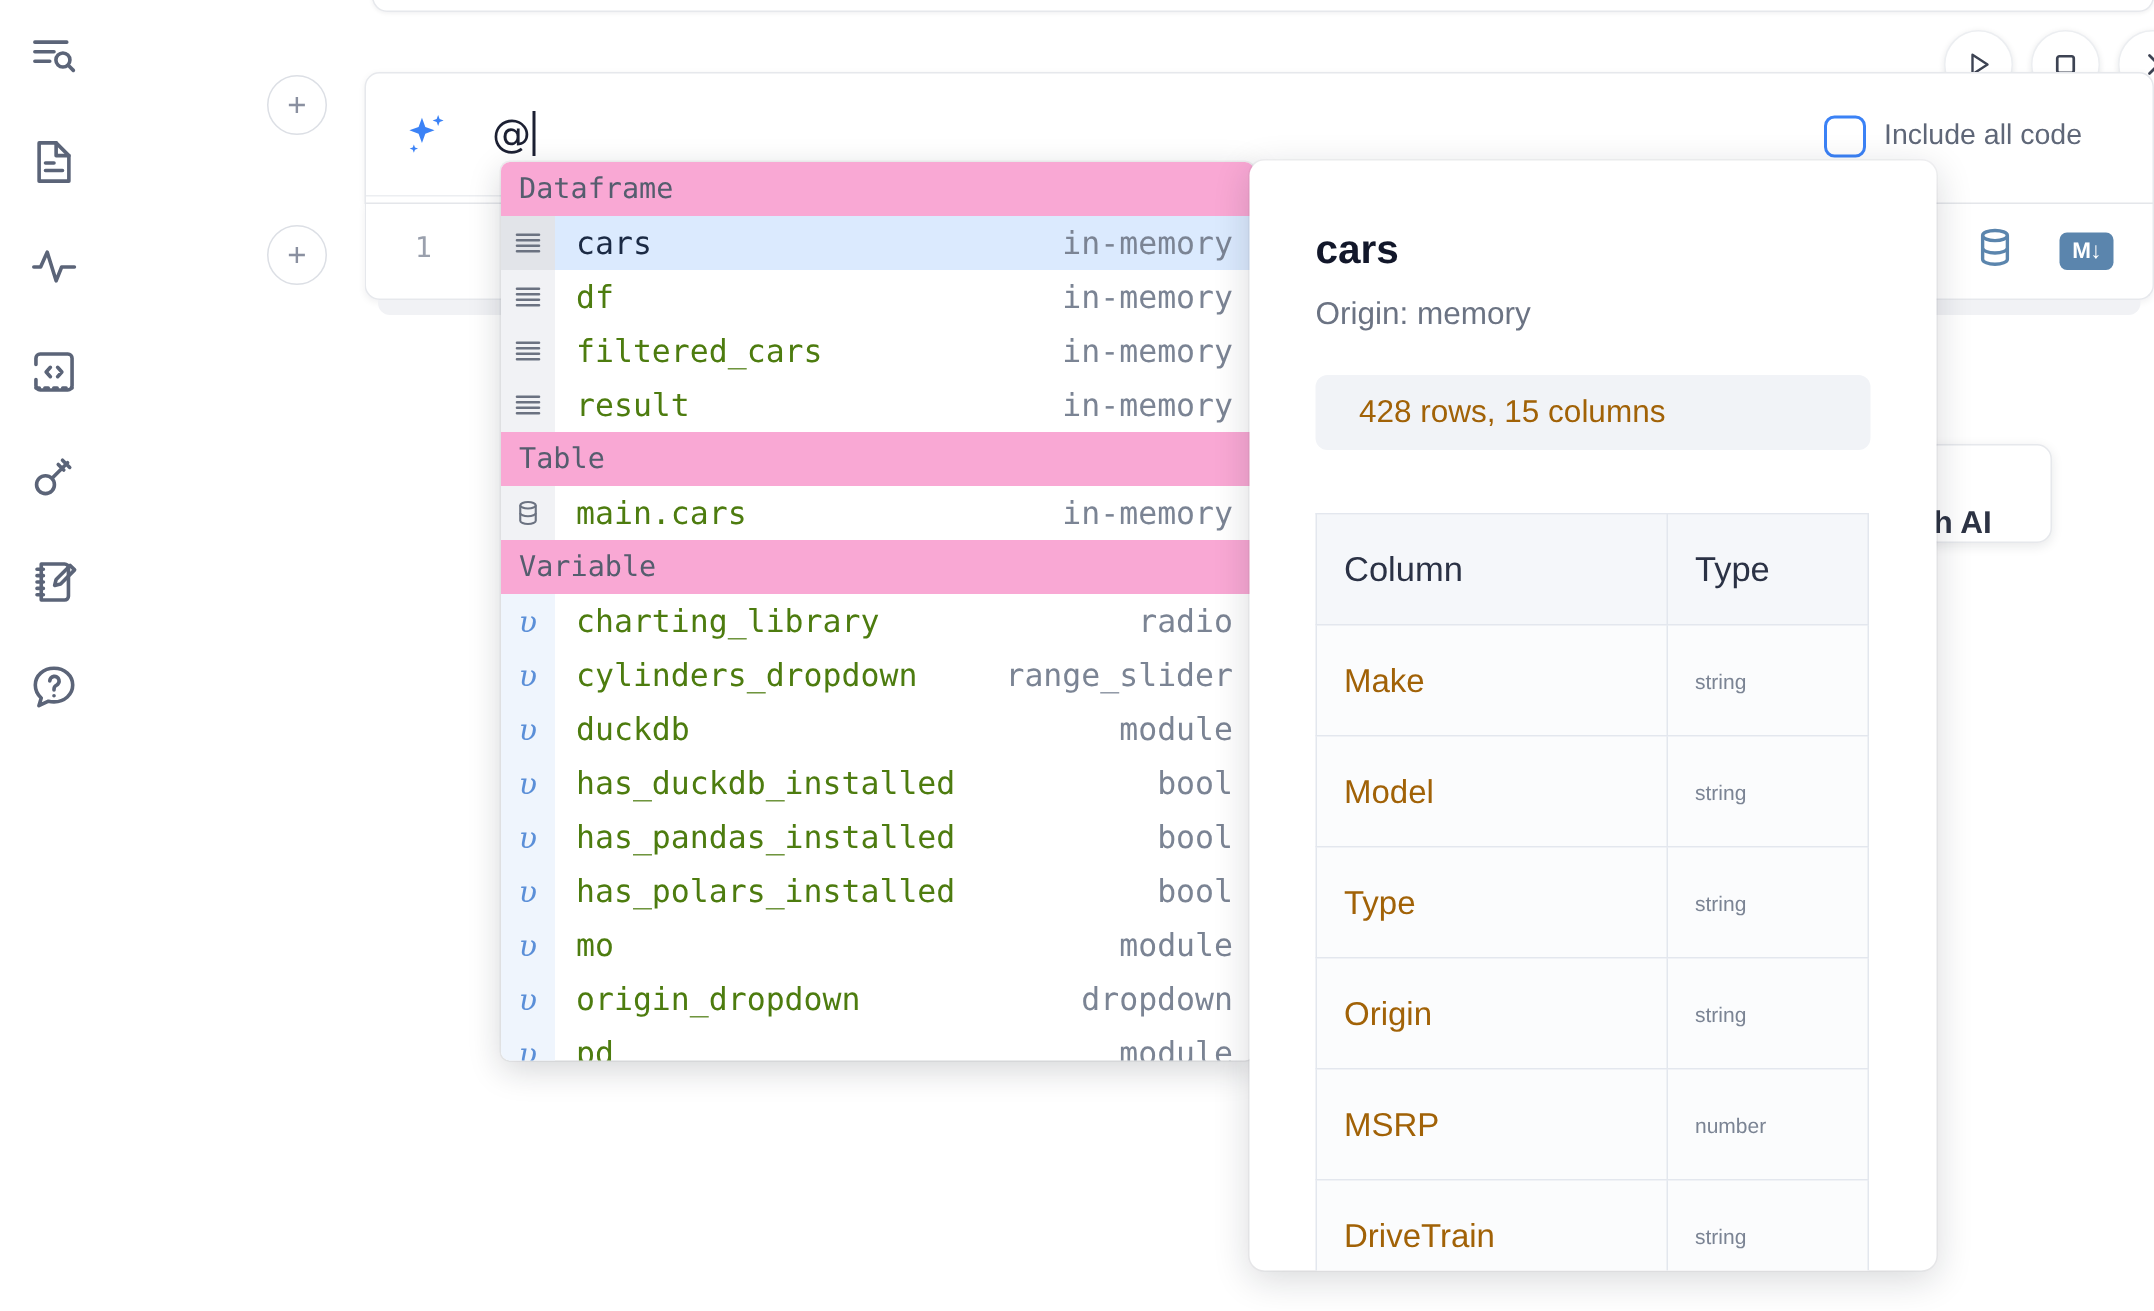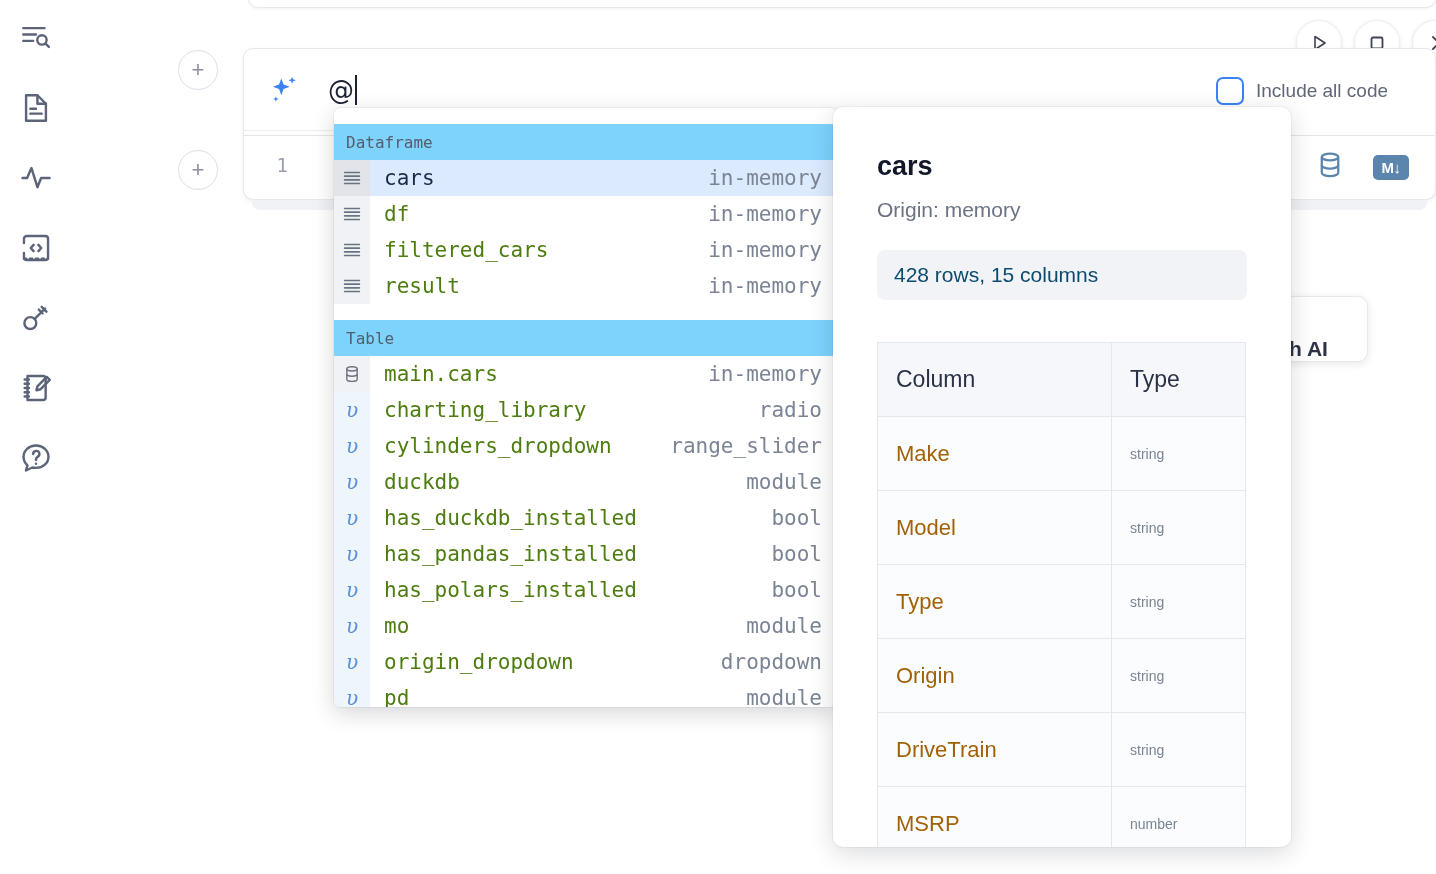--- a/index.html
+++ b/index.html
@@ -119,22 +119,22 @@
 
   
   .ac {
     position: absolute; left: 334px; top: 108px; width: 502px; height: 599px;
     background: #ffffff; border-radius: 6px;
     box-shadow: 0 6px 22px rgba(20,25,40,0.18), 0 0 0 1px rgba(20,25,40,0.05);
     overflow: hidden; z-index: 40;
   }
   .ac-section {
     height: 36px; display: flex; align-items: center; padding-left: 12px;
-    background: #7dd3fc; color: #555d6e;
-    font-family: "DejaVu Sans Mono", monospace; font-size: 16px; margin-top: 16px;
+    background: #f9a8d4; color: #555d6e;
+    font-family: "DejaVu Sans Mono", monospace; font-size: 19px;
   }
   .ac-row {
     height: 36px; display: flex; align-items: center; cursor: pointer;
     font-family: "DejaVu Sans Mono", monospace; font-size: 21px;
   }
   .ac-row .ic {
     width: 36px; height: 36px; flex: none; display: flex; align-items: center; justify-content: center;
     background: #f1f2f5; color: #6b7281;
   }
   .ac-row.var .ic { background: #eff5fd; color: #5b8fd8; font-style: italic;
@@ -151,22 +151,22 @@
   .detail {
     position: absolute; left: 833px; top: 107px; width: 458px; height: 740px;
     background: #ffffff; border-radius: 10px;
     box-shadow: 0 6px 24px rgba(20,25,40,0.16), 0 0 0 1px rgba(20,25,40,0.04);
     overflow: hidden; z-index: 45; padding: 44px 44px 0 44px;
   }
   .d-title { font-size: 27px; font-weight: 700; color: #12172a; margin: 0 0 16px 0; }
   .d-source { font-size: 21px; color: #6b7383; margin: 0 0 28px 0; }
   .d-stats {
     background: #f1f3f7; border-radius: 8px; height: 50px;
-    display: flex; align-items: center; padding-left: 17px;
-    font-size: 21px; color: #0c4a6e; margin-bottom: 42px;
+    display: flex; align-items: center; padding-left: 29px;
+    font-size: 21px; color: #a16207; margin-bottom: 42px;
   }
   .d-table { width: 368px; border-collapse: collapse; table-layout: fixed; }
   .d-table th, .d-table td {
     border: 1px solid #e3e7ee; text-align: left; height: 74px; padding: 0 18px;
     vertical-align: middle;
   }
   .d-table th { background: #f5f7fa; font-weight: 400; font-size: 23px; color: #2b3245; }
   .d-table td.col { font-family: Liberation Sans, sans-serif; font-size: 22px; color: #a16207;
       background: #fbfcfd; }
   .d-table td.typ { font-size: 14px; color: #7b8494; background: #fbfcfd; margin-top: 47px; }
@@ -336,20 +336,21 @@
           <span class="ic">
             <svg width="20" height="20" viewBox="0 0 24 24" fill="none" stroke="currentColor" stroke-width="1.7">
               <ellipse cx="12" cy="5.8" rx="6.2" ry="2.6"></ellipse>
               <path d="M5.8 5.8v12.4c0 1.4 2.8 2.6 6.2 2.6s6.2-1.2 6.2-2.6V5.8"></path>
               <path d="M5.8 12c0 1.4 2.8 2.6 6.2 2.6s6.2-1.2 6.2-2.6"></path>
             </svg>
           </span>
           <span class="nm">main.cars</span>
           <span class="ty">in-memory</span>
         </div>
+        <div class="ac-section">Variable</div>
         <div class="ac-row var">
           <span class="ic">υ</span>
           <span class="nm">charting_library</span>
           <span class="ty">radio</span>
         </div>
         <div class="ac-row var">
           <span class="ic">υ</span>
           <span class="nm">cylinders_dropdown</span>
           <span class="ty">range_slider</span>
         </div>
@@ -417,24 +418,24 @@
           </tr>
           <tr>
             <td class="col">Type</td>
             <td class="typ">string</td>
           </tr>
           <tr>
             <td class="col">Origin</td>
             <td class="typ">string</td>
           </tr>
           <tr>
+            <td class="col">MSRP</td>
+            <td class="typ">number</td>
+          </tr>
+          <tr>
             <td class="col">DriveTrain</td>
             <td class="typ">string</td>
           </tr>
-          <tr>
-            <td class="col">MSRP</td>
-            <td class="typ">number</td>
-          </tr>
         </tbody>
     </table>
   </div>
 
 </div>
 
 </body></html>

